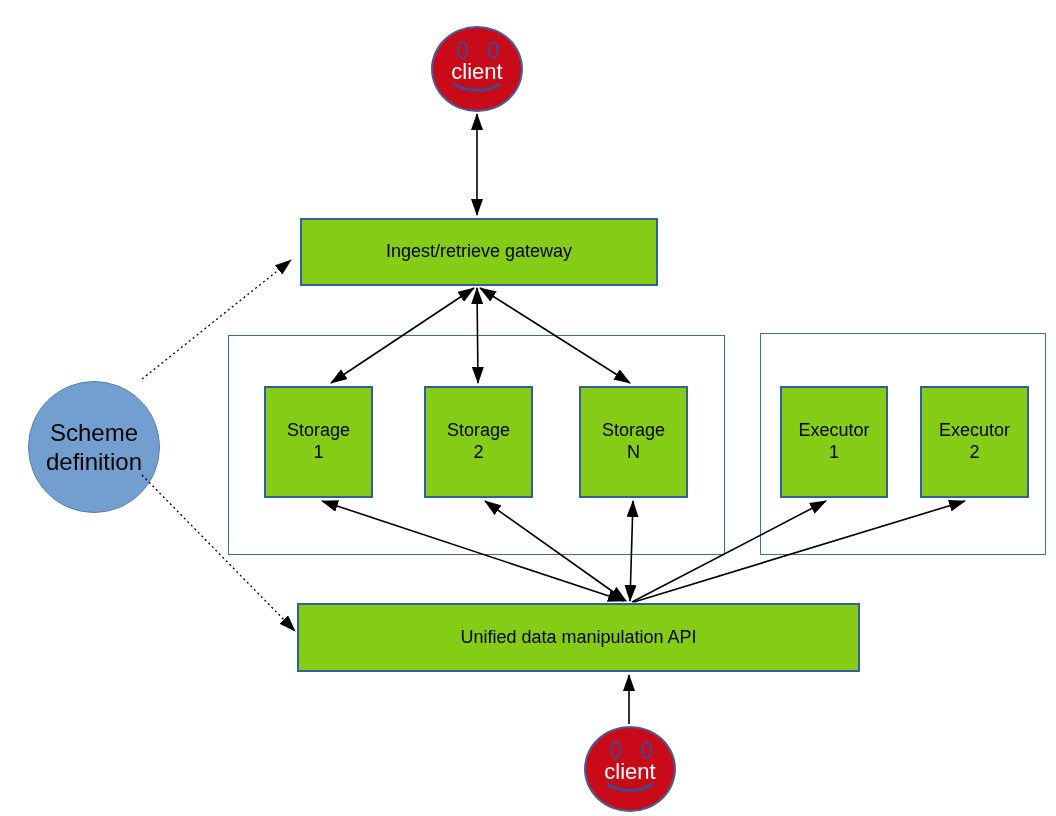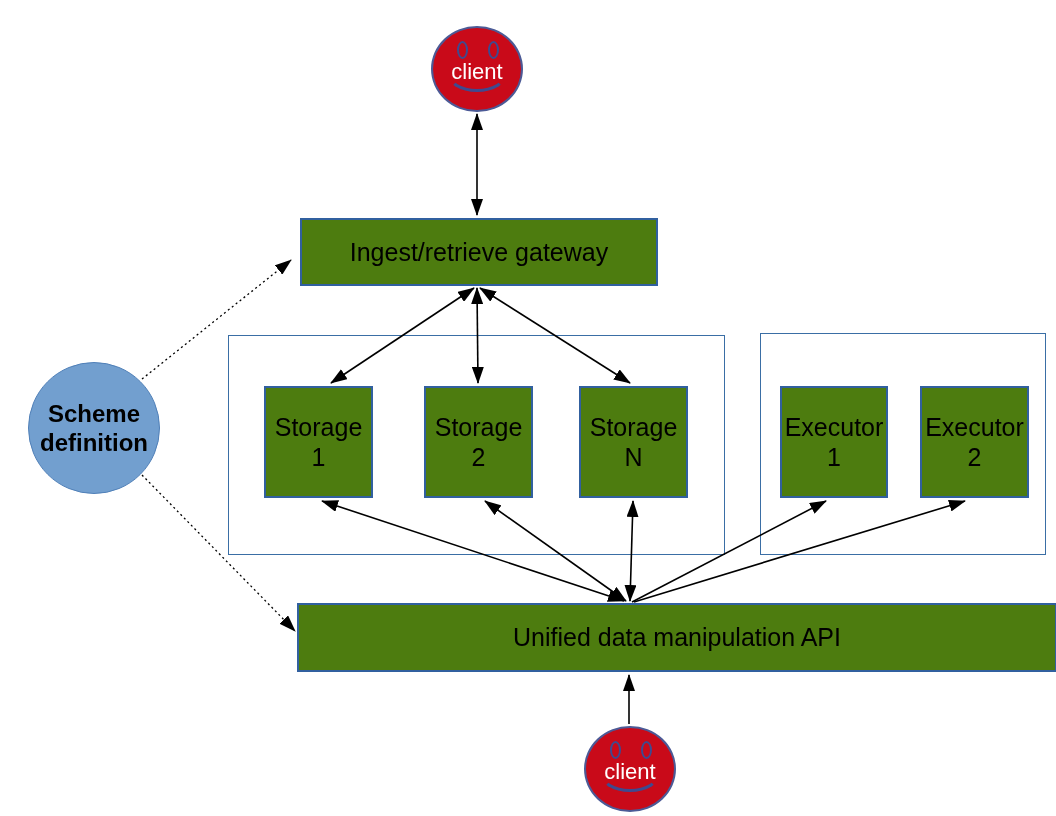--- a/index.html
+++ b/index.html
@@ -17,23 +17,23 @@
   }
   .node {
     position: absolute;
     display: flex;
     align-items: center;
     justify-content: center;
     box-sizing: border-box;
     color: #000000;
   }
   .rect-node {
-    background: #4d7c0f;
+    background: #84cc16;
     border: 2px solid #31609f;
-    font-size: 25px;
+    font-size: 18px;
   }
   .group-frame {
     position: absolute;
     border: 1.5px solid #3a6ea5;
     background: transparent;
     box-sizing: border-box;
   }
   .node-label {
     white-space: pre-line;
     text-align: center;
@@ -114,21 +114,21 @@
     <span class="face-part smiley-eye eye-left"></span>
     <span class="face-part smiley-eye eye-right"></span>
     <span class="face-part smiley-mouth"></span>
     <span class="client-label">client</span>
   </div>
 
   <div class="node rect-node" style="left:300px; top:218px; width:358px; height:68px;">
     <span class="node-label">Ingest/retrieve gateway</span>
   </div>
 
-  <div class="node ellipse-node scheme-node" style="left:28px; top:362px; width:132px; height:132px;font-weight:bold;">
+  <div class="node ellipse-node scheme-node" style="left:28px; top:381px; width:132px; height:132px;">
     <span class="node-label">Scheme
 definition</span>
   </div>
 
   <div class="node rect-node" style="left:264px; top:386px; width:109px; height:112px;">
     <span class="node-label">Storage
 1</span>
   </div>
   <div class="node rect-node" style="left:424px; top:386px; width:109px; height:112px;">
     <span class="node-label">Storage
@@ -141,21 +141,21 @@
 
   <div class="node rect-node" style="left:780px; top:386px; width:108px; height:112px;">
     <span class="node-label">Executor
 1</span>
   </div>
   <div class="node rect-node" style="left:920px; top:386px; width:109px; height:112px;">
     <span class="node-label">Executor
 2</span>
   </div>
 
-  <div class="node rect-node" style="left:297px; top:603px; width:760px; height:69px;">
+  <div class="node rect-node" style="left:297px; top:603px; width:563px; height:69px;">
     <span class="node-label">Unified data manipulation API</span>
   </div>
 
   <div class="node ellipse-node client-node" style="left:584px; top:726px; width:92px; height:86px;">
     <span class="face-part smiley-eye eye-left"></span>
     <span class="face-part smiley-eye eye-right"></span>
     <span class="face-part smiley-mouth"></span>
     <span class="client-label">client</span>
   </div>
 

